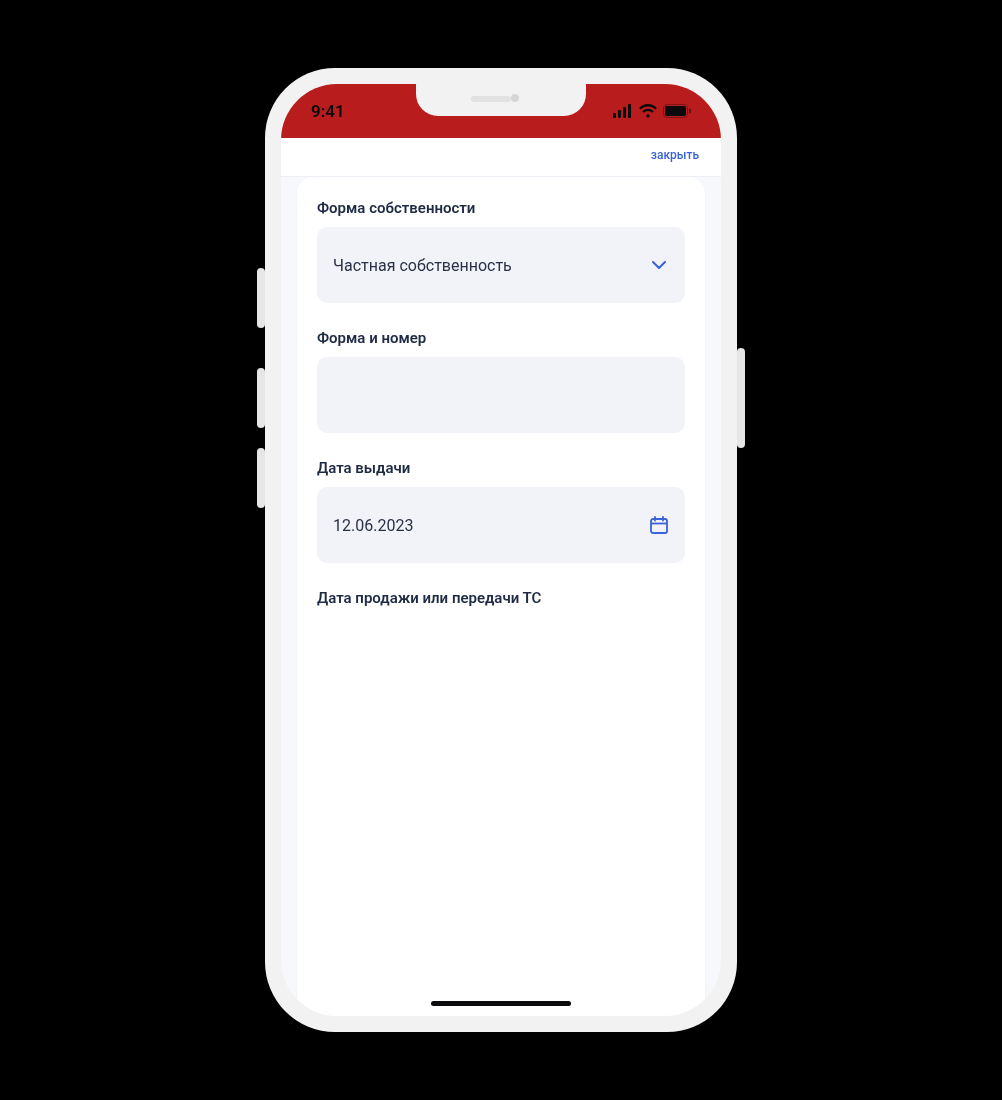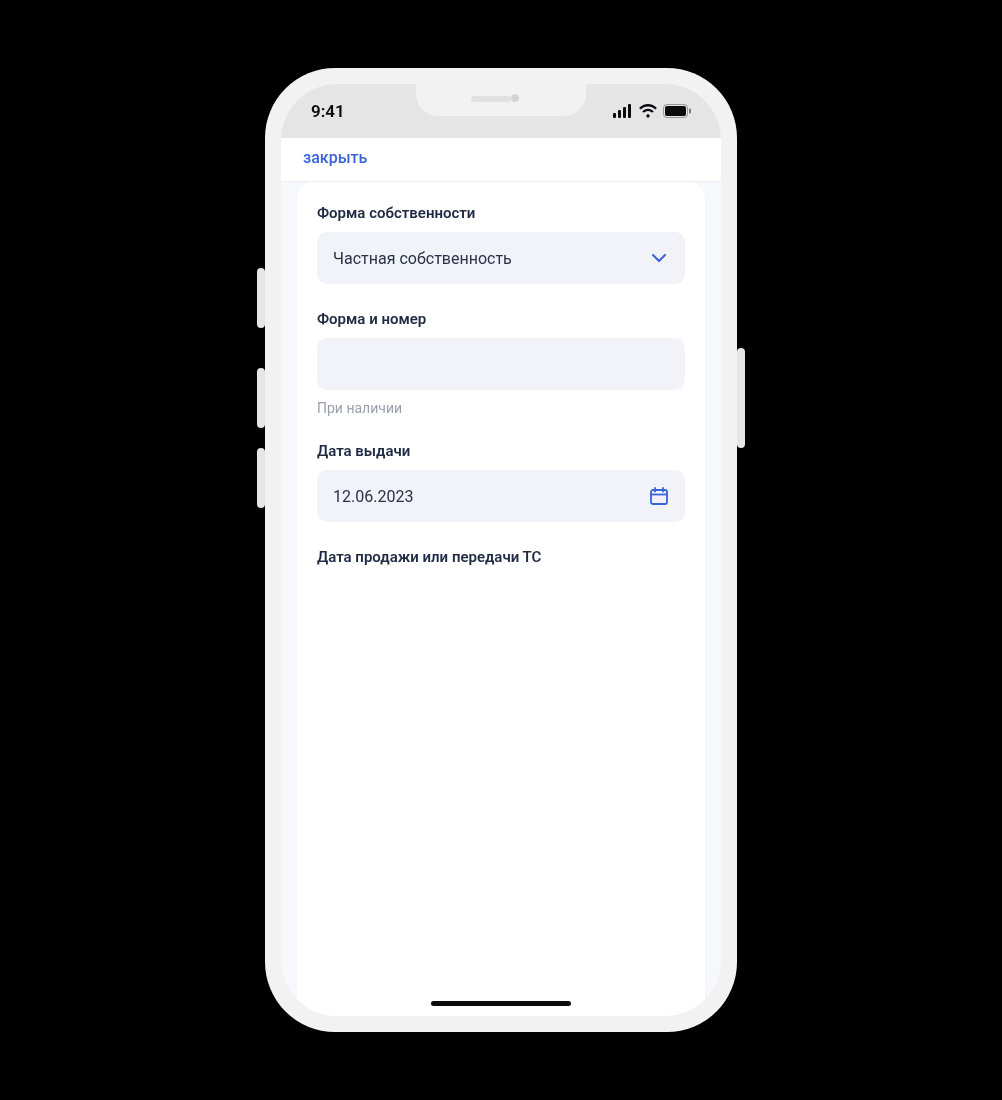--- a/index.html
+++ b/index.html
@@ -94,41 +94,42 @@
     width: 40px;
     height: 6px;
     background: #e1e1e1;
     border-radius: 3px;
   }
 
   .status-bar {
     position: relative;
     z-index: 10;
     height: 54px;
-    background: #e5e5e5;
+    background: #b91c1c;
     display: flex;
     align-items: center;
     justify-content: space-between;
     padding: 0 30px;
     font-weight: 600;
     font-size: 17px;
     color: #0b0b0d;
   }
   .status-right {
     display: flex;
     align-items: center;
     gap: 6px;
   }
   .status-right svg { display: block; }
 
   .nav-bar {
     background: #fff;
     border-bottom: 1px solid #eceff4;
     padding: 10px 22px 14px;
-    font-size: 16px;
+    text-align: right;
+    font-size: 12px;
     color: #3a62d9;
     font-weight: 500;
   }
 
   .title-area {
     padding: 22px 24px 24px;
   }
   .title-area h1 {
     margin: 0;
     font-size: 24px;
@@ -154,21 +155,21 @@
   .field-label {
     font-size: 15px;
     font-weight: 600;
     color: #1f2a44;
     margin-bottom: 10px;
   }
   .control {
     background: #f1f3f8;
     border-radius: 10px;
     height: 52px;
-    padding: 0 16px;
+    padding: 12px 16px;
     display: flex;
     align-items: center;
     justify-content: space-between;
     font-size: 16px;
     color: #2a3147;
     position: relative;
   }
   .control .value {
     color: #2a3147;
     white-space: nowrap;
@@ -279,21 +280,20 @@
         </div>
 
         <div class="field-group">
         </div>
 
         <div class="field-group">
           <div class="field-label">Форма и номер</div>
           <div class="control empty">
             <span class="value"></span>
           </div>
-          <div class="hint">При наличии</div>
         </div>
 
         <div class="field-group">
           <div class="field-label">Дата выдачи</div>
           <div class="control">
             <span class="value">12.06.2023</span>
             <span class="cal-icon">
               <svg width="20" height="20" viewBox="0 0 20 20">
                 <rect x="2" y="4" width="16" height="14" rx="2" fill="none" stroke="#3a62d9" stroke-width="1.8"></rect>
                 <line x1="2" y1="8.5" x2="18" y2="8.5" stroke="#3a62d9" stroke-width="1.8"></line>

